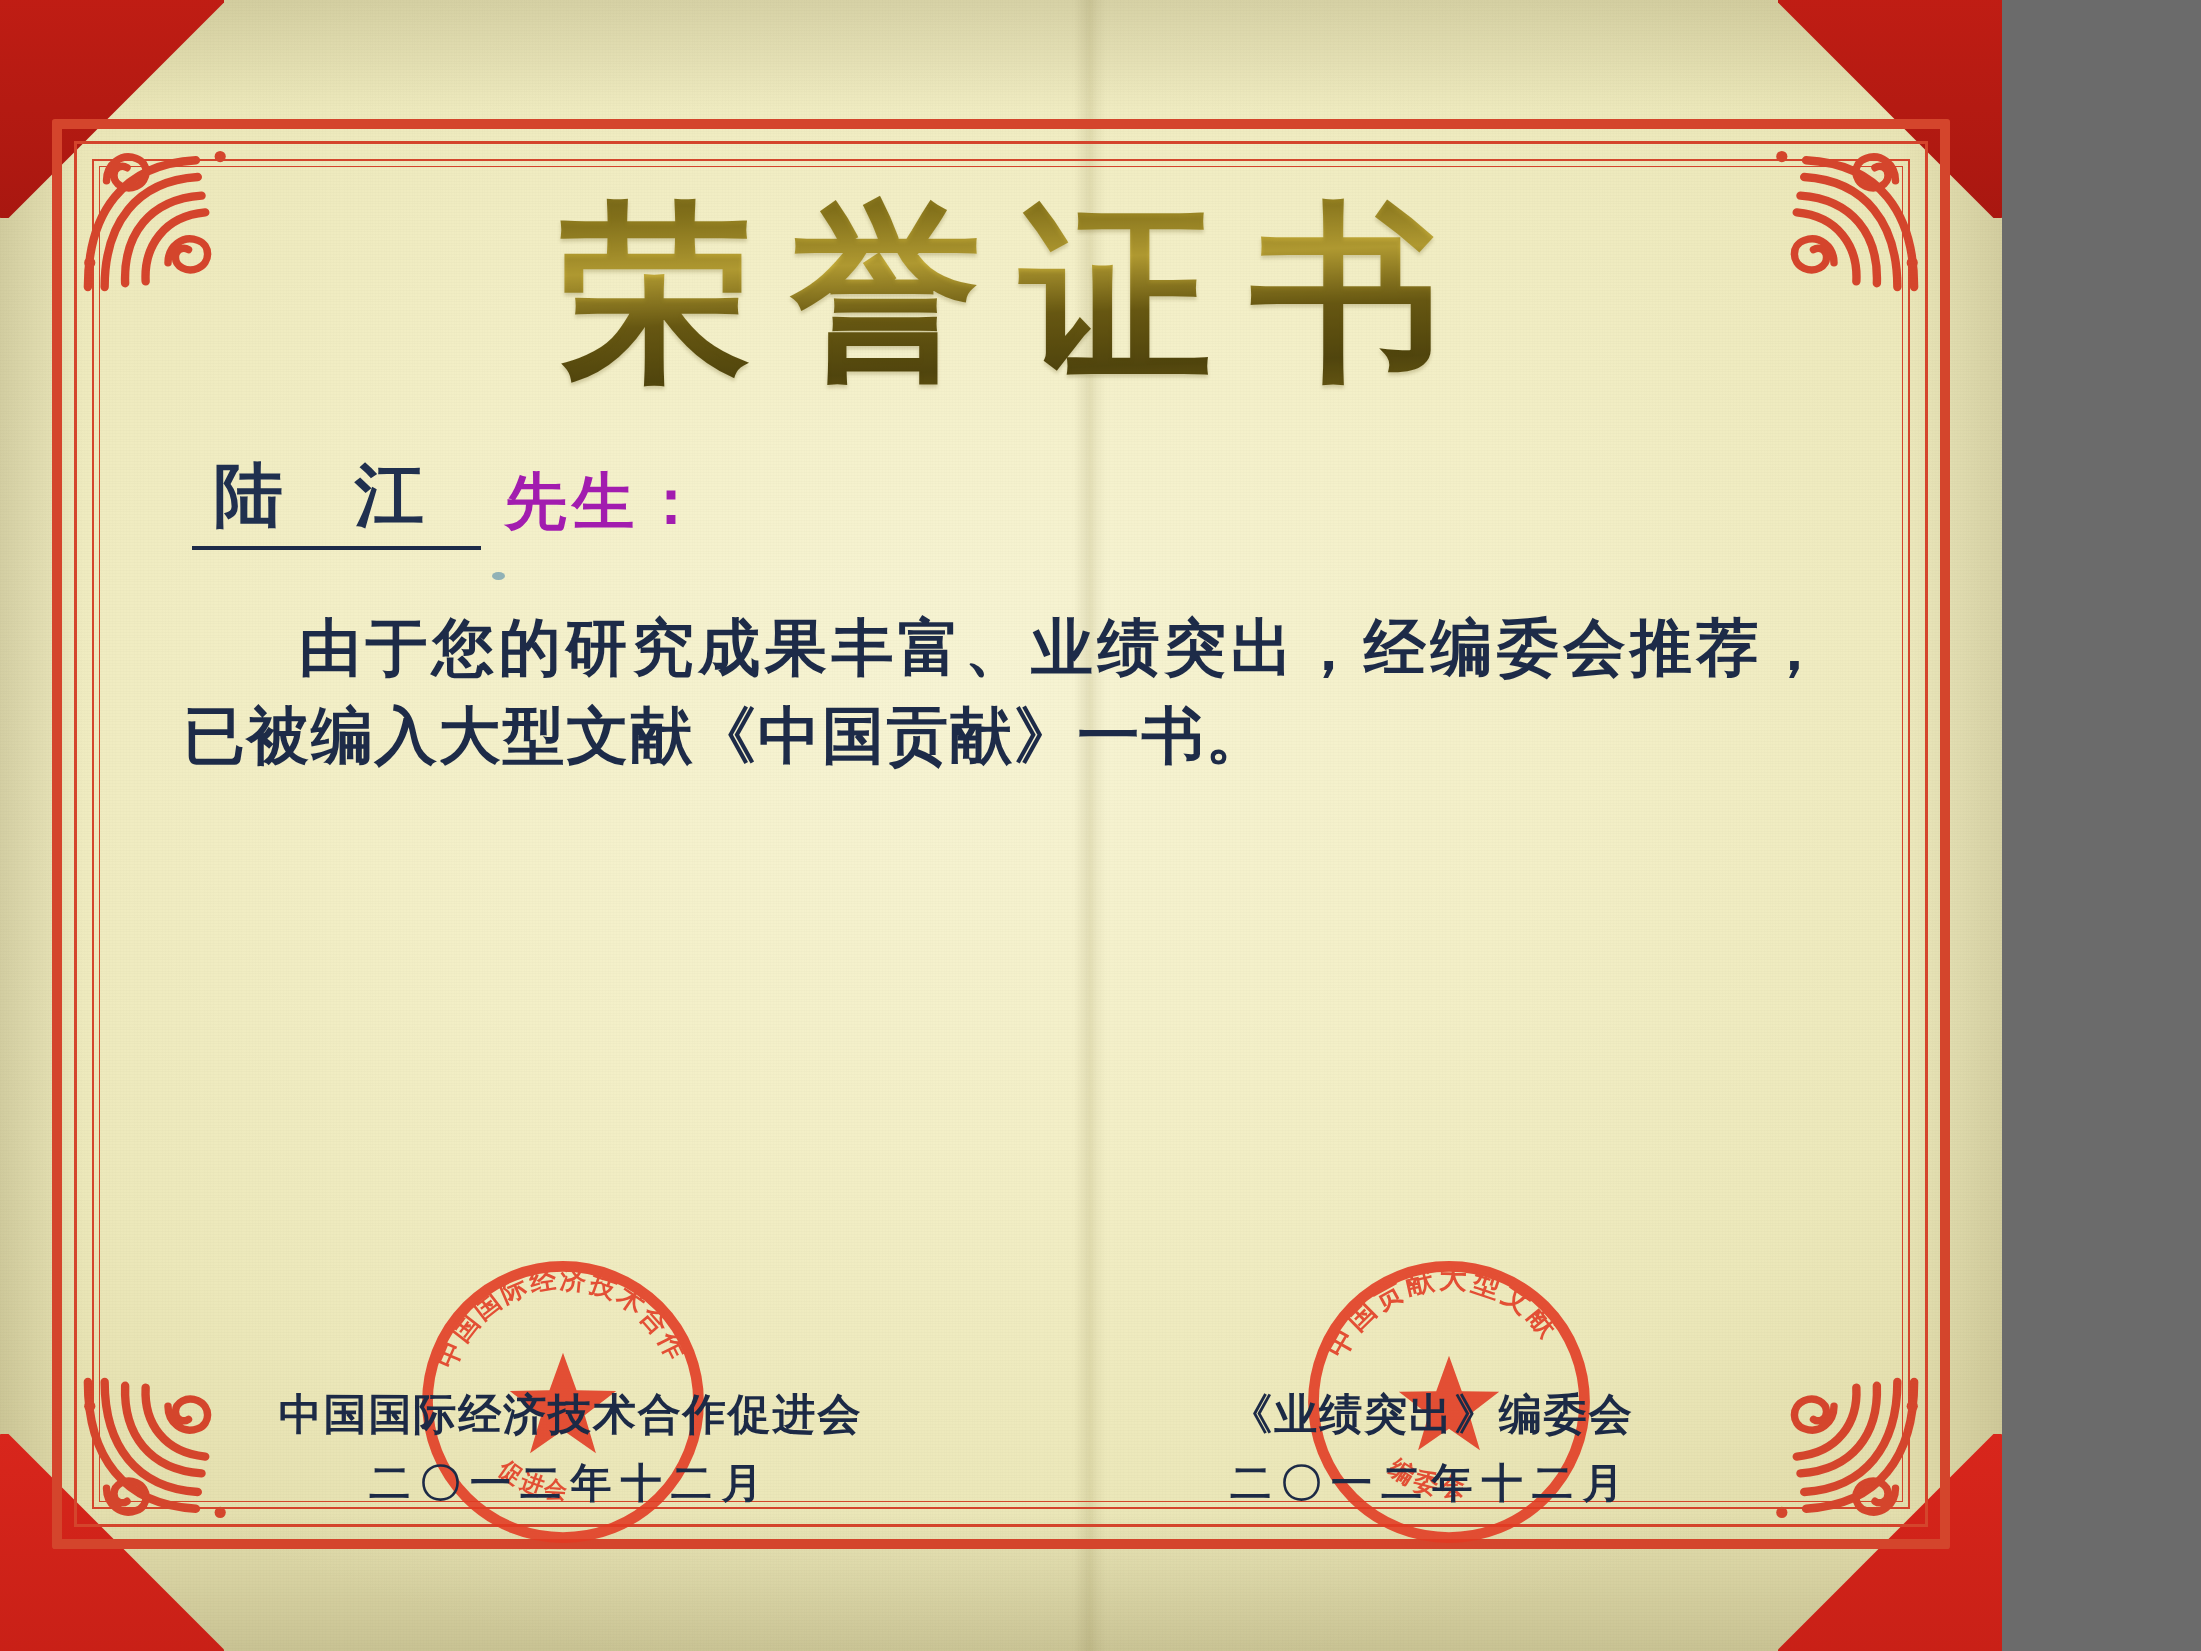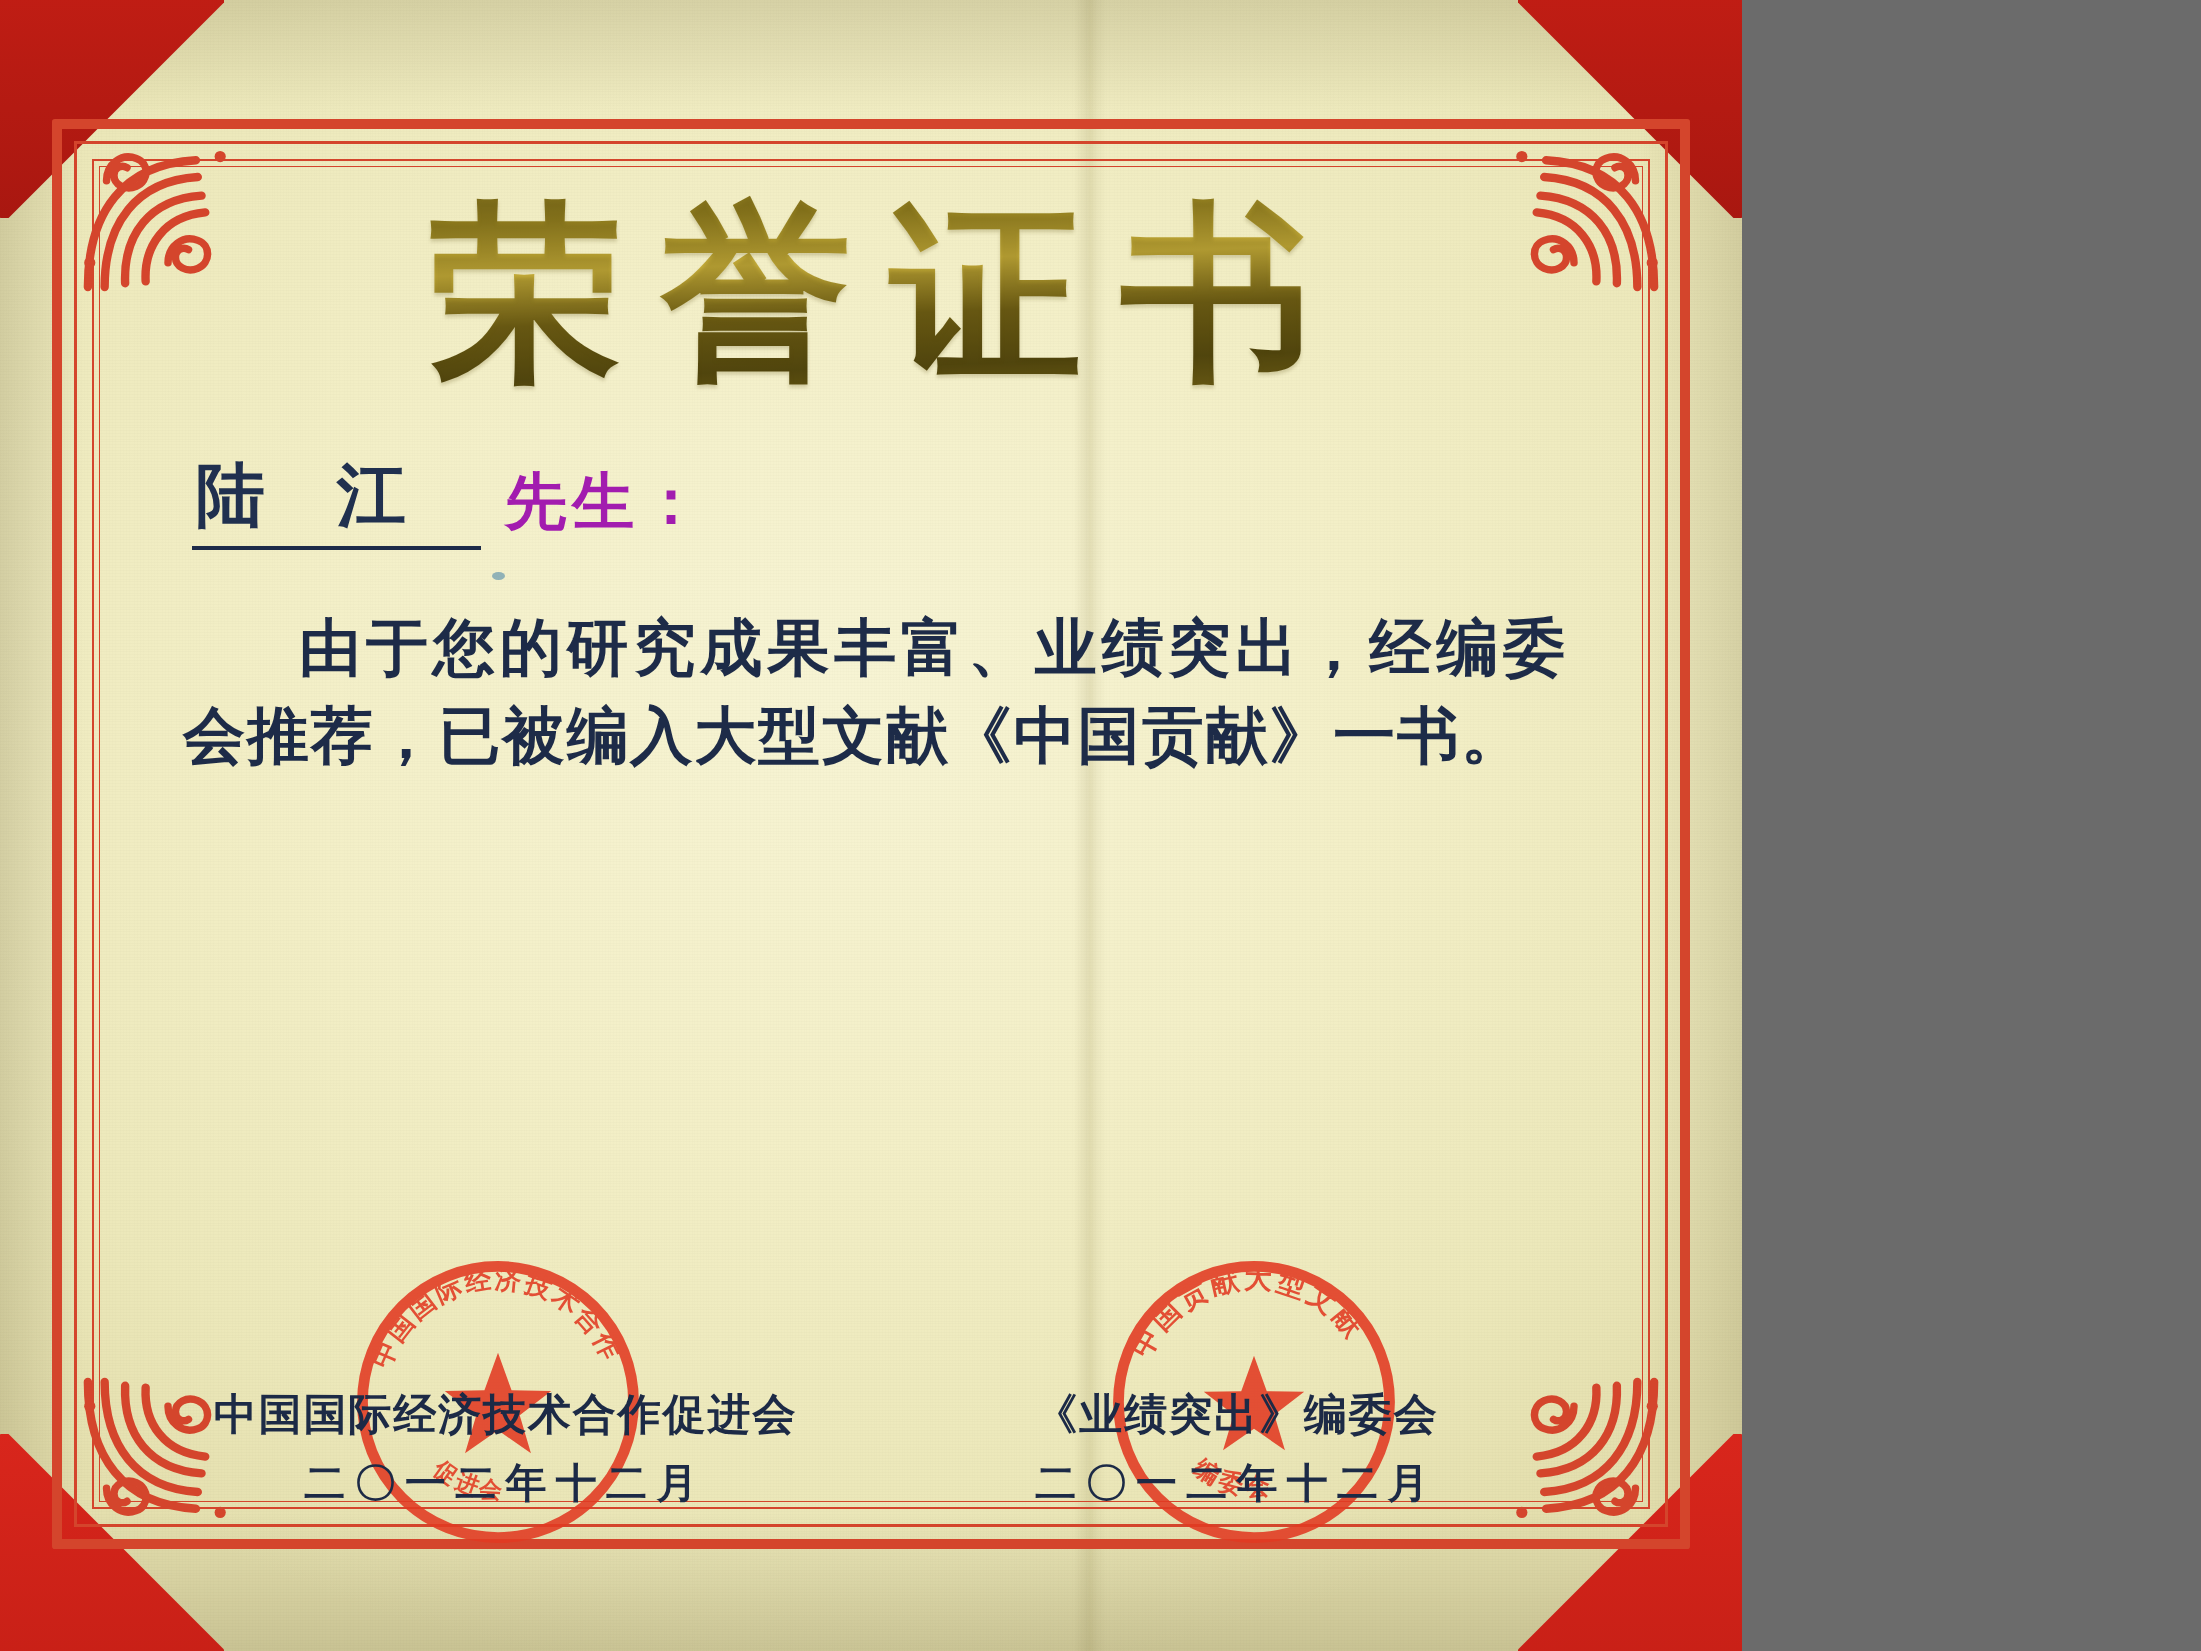--- a/index.html
+++ b/index.html
@@ -3,21 +3,21 @@
 <meta charset="utf-8">
 <title>荣誉证书</title>
 <style>
   html, body {
     margin: 0;
     padding: 0;
     background: #6b6b6b;
   }
   #certificate {
     position: relative;
-    width: 1742px;
+    width: 2002px;
     height: 1652px;
     overflow: hidden;
     background: #f2efc9;
     font-family: "DejaVu Sans", "Liberation Sans", sans-serif;
   }
 
   
   .paper-base {
     position: absolute;
     inset: 0;
@@ -156,20 +156,21 @@
   }
   .recipient-name {
     font-family: "DejaVu Serif", "Liberation Serif", serif;
     font-size: 69px;
     font-weight: 700;
     color: #20304f;
     letter-spacing: 24px;
     padding: 0 15px 3.7px 3.7px;
     border-bottom: 4.7px solid #1d2b49;
     min-width: 270px;
+    text-align: center;
   }
   .recipient-suffix {
     font-family: "DejaVu Serif", "Liberation Serif", serif;
     font-size: 62px;
     font-weight: 700;
     color: #a21caf;
     letter-spacing: 5.6px;
     margin-left: 24px;
     padding-bottom: 5.6px;
   }

